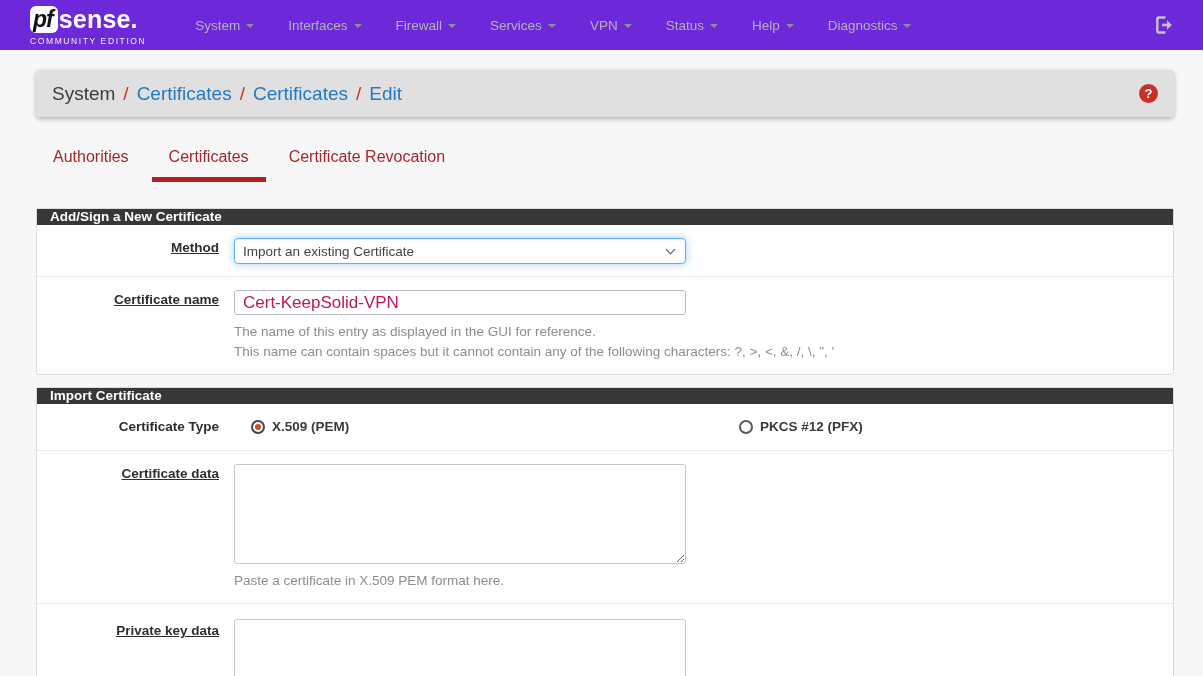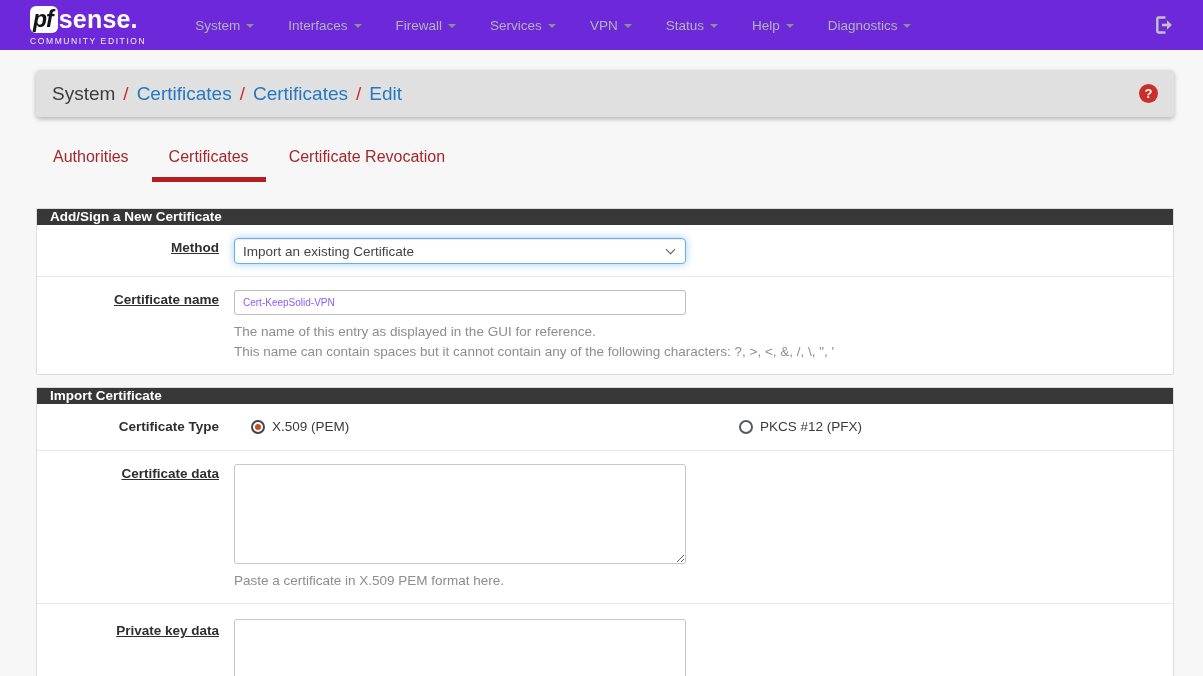--- a/index.html
+++ b/index.html
@@ -93,33 +93,33 @@
     border: 1px solid #66afe9; border-radius: 4px; background: #fff;
     appearance: none; -webkit-appearance: none; outline: none;
     box-shadow: inset 0 1px 1px rgba(0,0,0,.075), 0 0 8px rgba(102,175,233,.6);
   }
   .chev {
     position: absolute; right: 12px; top: 8px; width: 7px; height: 7px;
     border-right: 1.6px solid #555; border-bottom: 1.6px solid #555;
     transform: rotate(45deg); pointer-events: none;
   }
   input.ctl {
-    height: 25px; font-size: 10px; color: #8b5cf6; padding: 2px 8px;
+    height: 25px; font-size: 17px; color: #be185d; padding: 2px 8px;
     border: 1px solid #bdbdbd; border-radius: 3px; outline: none; background: #fff;
   }
   textarea.ctl {
     height: 100px; font-size: 13.5px; color: #444; padding: 4px 8px;
     border: 1px solid #c6c6c6; border-radius: 3px; outline: none; background: #fff;
     display: block;
   }
   .help-text { margin-top: 7px; font-size: 13.5px; color: #8d8d8d; line-height: 20px; }
 
   
   .radio-row-content { position: relative; height: 17px; }
-  .radio-group { position: absolute; top: 0; display: inline-flex; align-items: flex-end; cursor: pointer; }
+  .radio-group { position: absolute; top: 0; display: inline-flex; align-items: flex-end; cursor: pointer; font-weight: bold; }
   .radio-group.g1 { left: 17px; }
   .radio-group.g2 { left: 505px; }
   .radio-circle {
     width: 14px; height: 14px; border-radius: 50%;
     border: 2px solid #555b63; background: #fff;
     display: inline-flex; align-items: center; justify-content: center;
     flex: none;
   }
   .radio-circle.checked { border-color: #42474d; }
   .radio-circle.checked::after {

